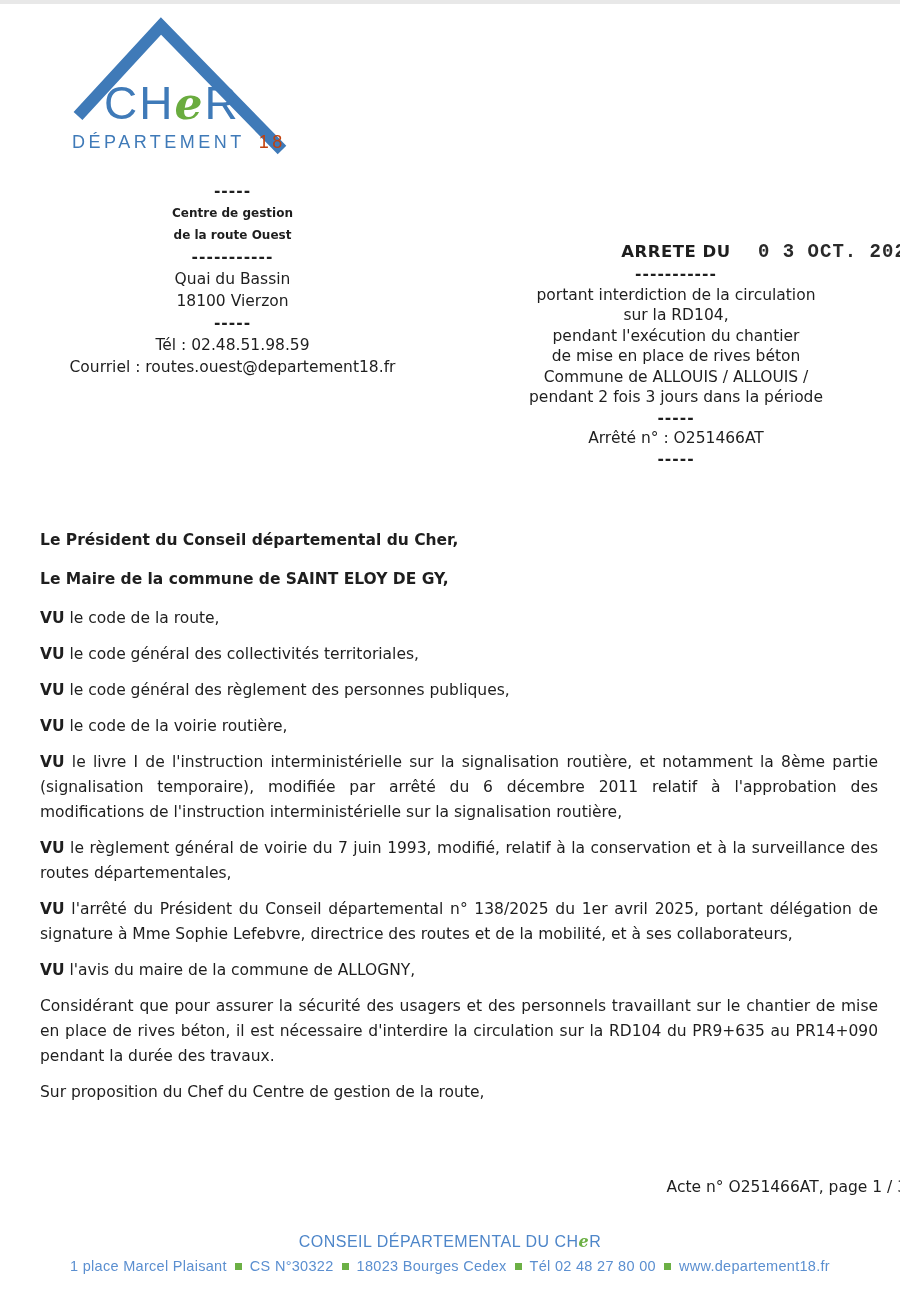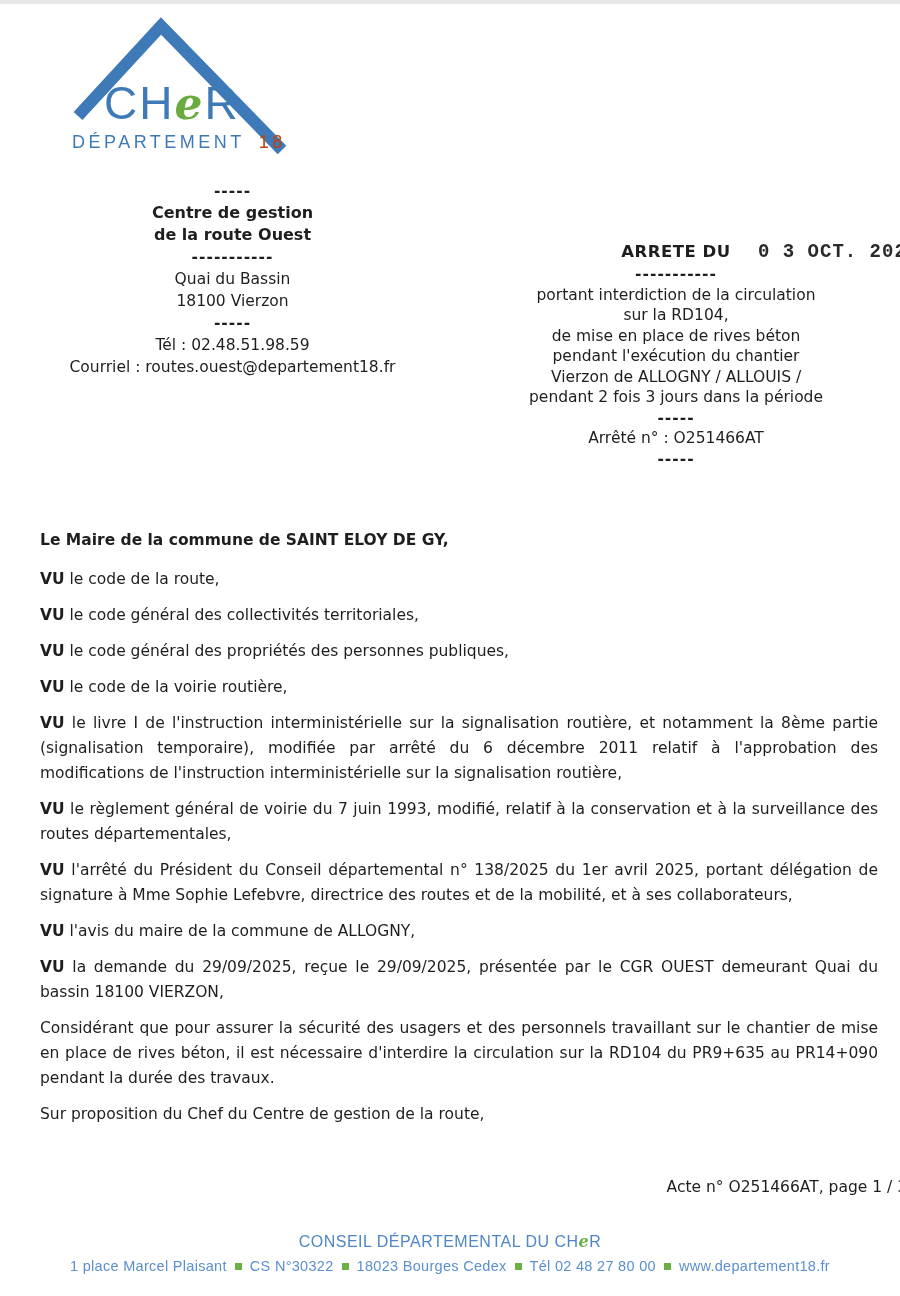--- a/index.html
+++ b/index.html
@@ -23,21 +23,21 @@
     position:absolute;left:12px;top:116px;font-family:"Liberation Sans",sans-serif;
     font-size:18px;color:#3f7ab8;letter-spacing:3.5px;white-space:nowrap;
   }
   .logo-sub .logo-num{color:#c2410c;margin-left:14px;}
   
   .sender{
     position:absolute;left:60px;top:176px;width:345px;text-align:center;
     font-size:15.5px;line-height:22px;
   }
   .sep{font-weight:700;letter-spacing:1px;}
-  .sender .name{font-weight:700;font-size:16px;}
+  .sender .name{font-weight:700;font-size:12px;}
   
   .decree{
     position:absolute;left:470px;top:238px;width:412px;text-align:center;
     font-size:15.5px;line-height:20.5px;
   }
   .decree-titlerow{position:relative;height:22px;}
   .decree-title{font-weight:700;font-size:16.5px;letter-spacing:0.5px;}
   .stamp{
     position:absolute;left:288px;top:-2px;white-space:nowrap;
     font-family:"Liberation Mono","DejaVu Sans Mono",monospace;
@@ -96,41 +96,41 @@
   </div>
 
   <div class="decree">
     <div class="decree-titlerow">
       <span class="decree-title">ARRETE DU</span>
       <span class="stamp">0 3 OCT. 2025</span>
     </div>
     <div class="sep">-----------</div>
     <div>portant interdiction de la circulation</div>
     <div>sur la RD104,</div>
+    <div>pendant l'exécution du chantier</div>
     <div>de mise en place de rives béton</div>
-    <div>pendant l'exécution du chantier</div>
-    <div>Vierzon de ALLOGNY / ALLOUIS /</div>
+    <div>Commune de ALLOUIS / ALLOUIS /</div>
     <div>pendant 2 fois 3 jours dans la période</div>
     <div class="sep">-----</div>
     <div>Arrêté n° : O251466AT</div>
     <div class="sep">-----</div>
   </div>
 
   <div class="body-text">
+    <p class="addressee">Le Président du Conseil départemental du Cher,</p>
     <p class="addressee">Le Maire de la commune de SAINT ELOY DE GY,</p>
 
     <p class="vu"><strong>VU</strong><span> le code de la route,</span></p>
     <p class="vu"><strong>VU</strong><span> le code général des collectivités territoriales,</span></p>
-    <p class="vu"><strong>VU</strong><span> le code général des propriétés des personnes publiques,</span></p>
+    <p class="vu"><strong>VU</strong><span> le code général des règlement des personnes publiques,</span></p>
     <p class="vu"><strong>VU</strong><span> le code de la voirie routière,</span></p>
     <p class="vu"><strong>VU</strong><span> le livre I de l'instruction interministérielle sur la signalisation routière, et notamment la 8ème partie (signalisation temporaire), modifiée par arrêté du 6 décembre 2011 relatif à l'approbation des modifications de l'instruction interministérielle sur la signalisation routière,</span></p>
     <p class="vu"><strong>VU</strong><span> le règlement général de voirie du 7 juin 1993, modifié, relatif à la conservation et à la surveillance des routes départementales,</span></p>
     <p class="vu"><strong>VU</strong><span> l'arrêté du Président du Conseil départemental n° 138/2025 du 1er avril 2025, portant délégation de signature à Mme Sophie Lefebvre, directrice des routes et de la mobilité, et à ses collaborateurs,</span></p>
     <p class="vu"><strong>VU</strong><span> l'avis du maire de la commune de ALLOGNY,</span></p>
-    <p class="vu"><strong>VU</strong><span> la demande du 29/09/2025, reçue le 29/09/2025, présentée par le CGR OUEST demeurant Quai du bassin 18100 VIERZON,</span></p>
 
     <p class="just">Considérant que pour assurer la sécurité des usagers et des personnels travaillant sur le chantier de mise en place de rives béton, il est nécessaire d'interdire la circulation sur la RD104 du PR9+635 au PR14+090 pendant la durée des travaux.</p>
     <p>Sur proposition du Chef du Centre de gestion de la route,</p>
   </div>
 
   <div class="acte">Acte n° O251466AT, page 1 / 3</div>
 
   <div class="footer-org"><span>CONSEIL DÉPARTEMENTAL DU CH</span><span class="org-e">e</span><span>R</span></div>
   <div class="footer-addr">
     <span>1 place Marcel Plaisant</span><span class="bullet"></span><span>CS N°30322</span><span class="bullet"></span><span>18023 Bourges Cedex</span><span class="bullet"></span><span>Tél 02 48 27 80 00</span><span class="bullet"></span><span>www.departement18.fr</span>

